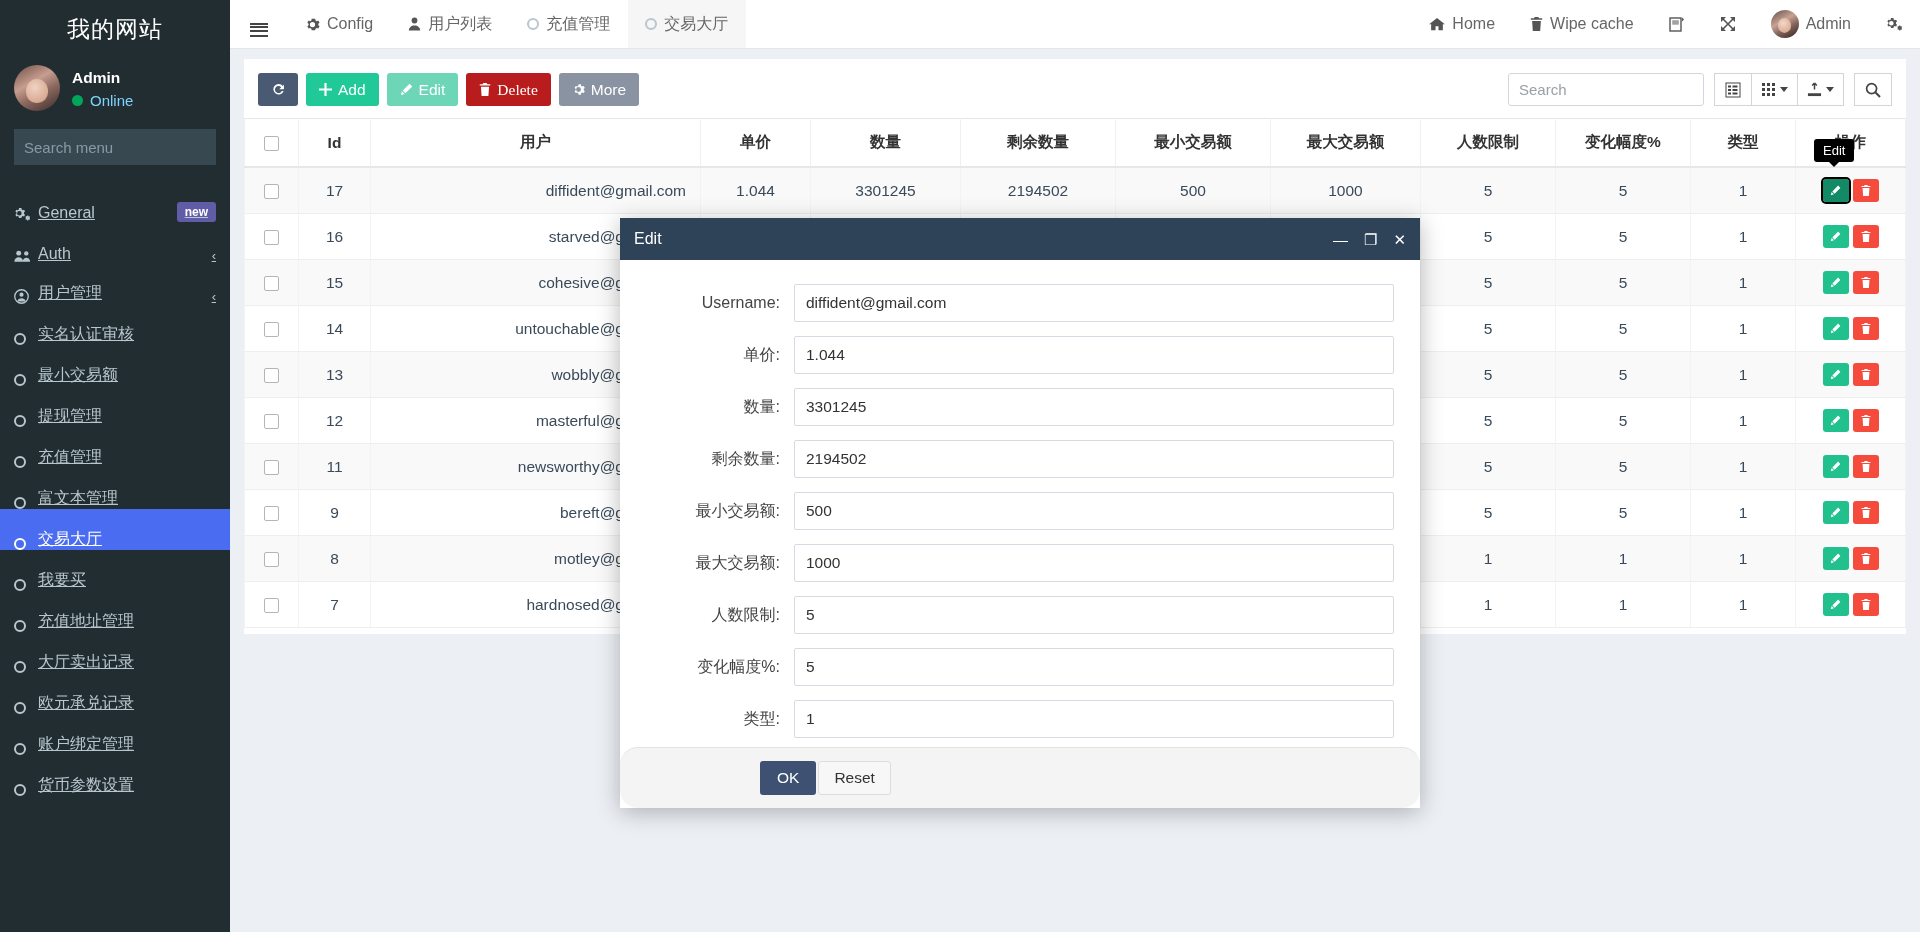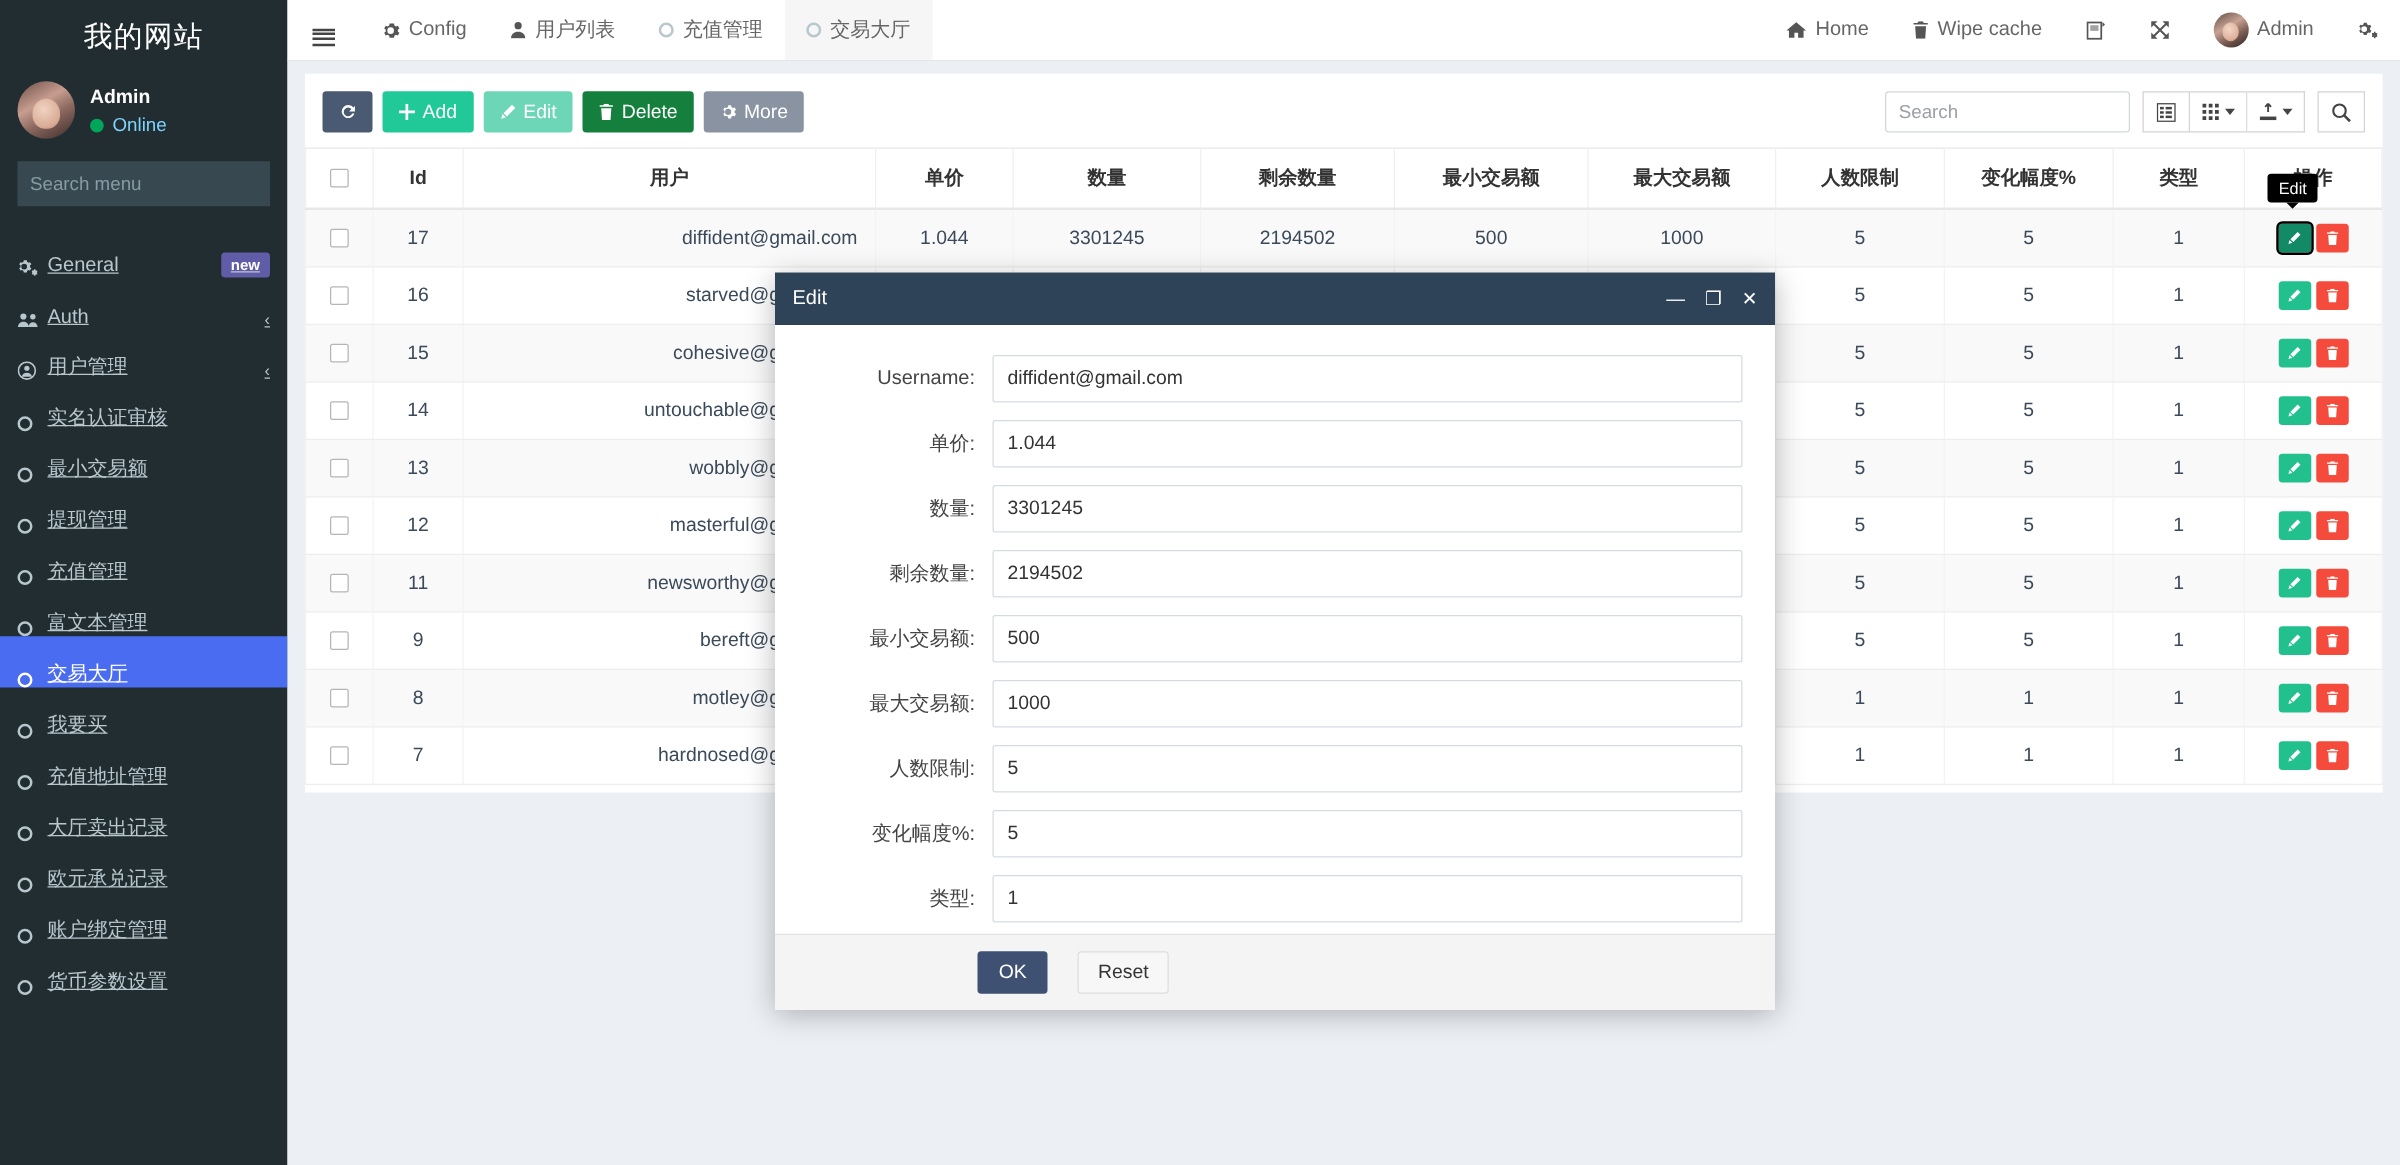--- a/index.html
+++ b/index.html
@@ -103,41 +103,41 @@
   }
   .nav-avatar::after{
     content:""; position:absolute; left:26%; top:28%;
     width:48%; height:54%; border-radius:50%;
     background: radial-gradient(circle at 40% 35%, #f2d7c8 0%, #dcae97 70%, #ab7d69 100%);
   }
 
   
   #content {
     position: absolute; left: 230px; top: 49px; right: 0; bottom: 0;
-    background: #ecf0f5; overflow: hidden;
+    background: #ecf0f5; overflow: hidden; border-radius: 30px;
   }
   .panel {
     background: #fff; margin: 10px 14px 0 14px;
     padding: 0 0 6px 0;
   }
   .toolbar {
     display: flex; align-items: center;
     padding: 14px 14px 12px 14px;
   }
   .btn {
     border: 0; border-radius: 3px; color: #fff;
     font-size: 15.5px; height: 33px; padding: 0 13px;
     display: inline-flex; align-items: center; gap: 6px;
     margin-right: 8px; cursor: pointer;
     font-family: "Liberation Sans", sans-serif;
   }
   .btn-refresh { background:#4a5a73; padding: 0 13px; }
   .btn-add { background:#20c997; }
   .btn-edit { background:#6dd6b6; }
-  .btn-delete { background:#15803d; }
+  .btn-delete { background:#b91c1c;font-family:Liberation Serif, serif; }
   .btn-more { background:#8a93a2; }
 
   .toolbar-right { margin-left: auto; display: flex; align-items: center; }
   .search-input {
     width: 196px; height: 33px; border: 1px solid #d2d6de;
     padding: 0 10px; font-size: 15px; color: #555; outline: none;
     border-radius: 3px; font-family: "Liberation Sans", sans-serif;
   }
   .search-input::placeholder{ color:#9aa0a6; }
   .btn-group { display: flex; margin-left: 12px; }
@@ -210,21 +210,21 @@
     width: 148px; text-align: right; padding-right: 14px;
     font-size: 16px; color: #444;
   }
   .form-row input {
     flex: 1; height: 38px; border: 1px solid #d5dbe3; border-radius: 2px;
     padding: 0 11px; font-size: 15.5px; color: #333; outline: none;
     font-family: "Liberation Sans", sans-serif; background:#fff;
   }
   .modal-foot {
     background: #f4f4f4; border-top: 1px solid #e3e3e3;
-    padding: 13px 26px; display: flex; align-items: center; gap: 24px;
+    padding: 13px 26px; display: flex; align-items: center; gap: 2px; border-radius: 18px;
   }
   .btn-ok {
     background:#3e5172; color:#fff; border:0; border-radius:3px;
     height:34px; padding: 0 17px; font-size:15.5px; cursor:pointer;
     font-family:"Liberation Sans", sans-serif;
   }
   .btn-reset {
     background:#f7f7f7; color:#333; border:1px solid #ddd; border-radius:3px;
     height:34px; padding: 0 15px; font-size:15.5px; cursor:pointer;
     font-family:"Liberation Sans", sans-serif;

